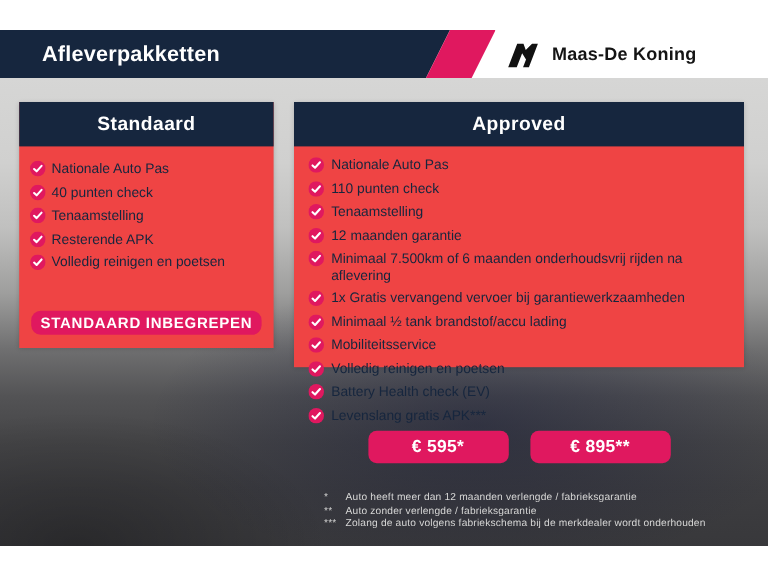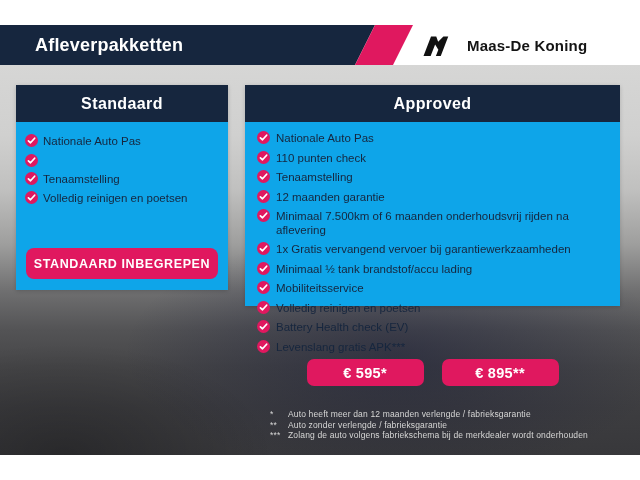--- a/index.html
+++ b/index.html
@@ -16,34 +16,34 @@
     clip-path:polygon(0 0,100% 0,calc(100% - 20px) 100%,0 100%);
   }
   .topbar-pink{
     position:absolute;left:355px;top:0;width:58px;height:40px;background:#E0185F;
     clip-path:polygon(20px 0,58px 0,38px 100%,0 100%);
   }
   .topbar-title{
     position:absolute;left:35px;top:0;height:40px;line-height:40px;
     color:#ffffff;font-size:18px;font-weight:bold;letter-spacing:.2px;
   }
-  .brand{position:absolute;left:422px;top:0;height:40px;display:flex;align-items:center;gap:18px;}
+  .brand{position:absolute;left:422px;top:0;height:40px;display:flex;align-items:center;gap:11px;}
   .brand svg{display:block;}
   .brand-name{font-size:15px;font-weight:bold;color:#141414;letter-spacing:.2px;}
   
   .backdrop{
     position:absolute;left:0;top:65px;width:640px;height:390px;
     background:
       radial-gradient(ellipse 420px 190px at 62% 74%, rgba(18,22,52,.45), rgba(18,22,52,0) 65%),
       radial-gradient(ellipse 300px 160px at 10% 100%, rgba(0,0,0,.28), rgba(0,0,0,0) 70%),
       linear-gradient(180deg,#d6d6d5 0%,#d0d0cf 18%,#c0c0bf 32%,#9e9e9d 46%,#6f6f70 58%,#535355 68%,#454547 78%,#3d3d40 88%,#38383b 100%);
   }
   
   .card{
-    position:absolute;background:#0ea5e9;display:flex;flex-direction:column;
+    position:absolute;background:#ef4444;display:flex;flex-direction:column;
     box-shadow:0 1px 4px rgba(0,0,0,.18);
   }
   .card-standard{left:16px;top:85px;width:212px;height:205px;}
   .card-approved{left:245px;top:85px;width:375px;height:221px;}
   .card-header{
     background:#16263E;color:#ffffff;height:37px;line-height:37px;
     text-align:center;font-size:16px;font-weight:bold;letter-spacing:.4px;flex:0 0 auto;
   }
   .items{list-style:none;margin:0;padding:12px 10px 0 9px;}
   .card-approved .items{padding:9px 12px 0 12px;}
@@ -54,21 +54,21 @@
   }
   .card-approved .item{gap:6px;margin-bottom:5px;}
   .check{flex:0 0 13px;width:13px;height:13px;margin-top:0;}
   .item-text{padding-top:1px;}
   
   .pill{
     background:#E0185F;color:#ffffff;border:none;border-radius:7px;
     font-family:inherit;font-weight:bold;cursor:pointer;
   }
   .badge{
-    margin:auto 10px 11px 10px;height:31px;font-size:12.5px;letter-spacing:.6px;flex:0 0 auto;border-radius:8px;
+    margin:auto 10px 11px 10px;height:20px;font-size:12.5px;letter-spacing:.6px;flex:0 0 auto;border-radius:8px;
   }
   .price-row{
     margin:auto 0 7px 0;display:flex;justify-content:center;gap:18px;flex:0 0 auto;
   }
   .price-btn{width:117px;height:27px;font-size:14.5px;letter-spacing:.3px;}
   
   .footnotes{position:absolute;left:270px;top:409px;width:345px;}
   .footnote{
     display:grid;grid-template-columns:18px 1fr;column-gap:0;
     color:#d7d7d6;font-size:8.5px;line-height:10.5px;letter-spacing:.15px;
@@ -104,30 +104,38 @@
           <path d="M6.3 12.6 L10.2 16.2 L17.8 7.8" stroke="#ffffff" stroke-width="3.2" fill="none" stroke-linecap="round" stroke-linejoin="round"></path>
         </svg>
         <span class="item-text">Nationale Auto Pas</span>
       </li>
 
       <li class="item">
         <svg class="check" viewBox="0 0 24 24">
           <circle cx="12" cy="12" r="12" fill="#E0185F"></circle>
           <path d="M6.3 12.6 L10.2 16.2 L17.8 7.8" stroke="#ffffff" stroke-width="3.2" fill="none" stroke-linecap="round" stroke-linejoin="round"></path>
         </svg>
+        <span class="item-text">40 punten check</span>
       </li>
 
       <li class="item">
         <svg class="check" viewBox="0 0 24 24">
           <circle cx="12" cy="12" r="12" fill="#E0185F"></circle>
           <path d="M6.3 12.6 L10.2 16.2 L17.8 7.8" stroke="#ffffff" stroke-width="3.2" fill="none" stroke-linecap="round" stroke-linejoin="round"></path>
         </svg>
         <span class="item-text">Tenaamstelling</span>
       </li>
 
+      <li class="item">
+        <svg class="check" viewBox="0 0 24 24">
+          <circle cx="12" cy="12" r="12" fill="#E0185F"></circle>
+          <path d="M6.3 12.6 L10.2 16.2 L17.8 7.8" stroke="#ffffff" stroke-width="3.2" fill="none" stroke-linecap="round" stroke-linejoin="round"></path>
+        </svg>
+        <span class="item-text">Resterende APK</span>
+      </li>
 
       <li class="item">
         <svg class="check" viewBox="0 0 24 24">
           <circle cx="12" cy="12" r="12" fill="#E0185F"></circle>
           <path d="M6.3 12.6 L10.2 16.2 L17.8 7.8" stroke="#ffffff" stroke-width="3.2" fill="none" stroke-linecap="round" stroke-linejoin="round"></path>
         </svg>
         <span class="item-text">Volledig reinigen en poetsen</span>
       </li>
     </ul>
   <button class="pill badge">STANDAARD INBEGREPEN</button>

